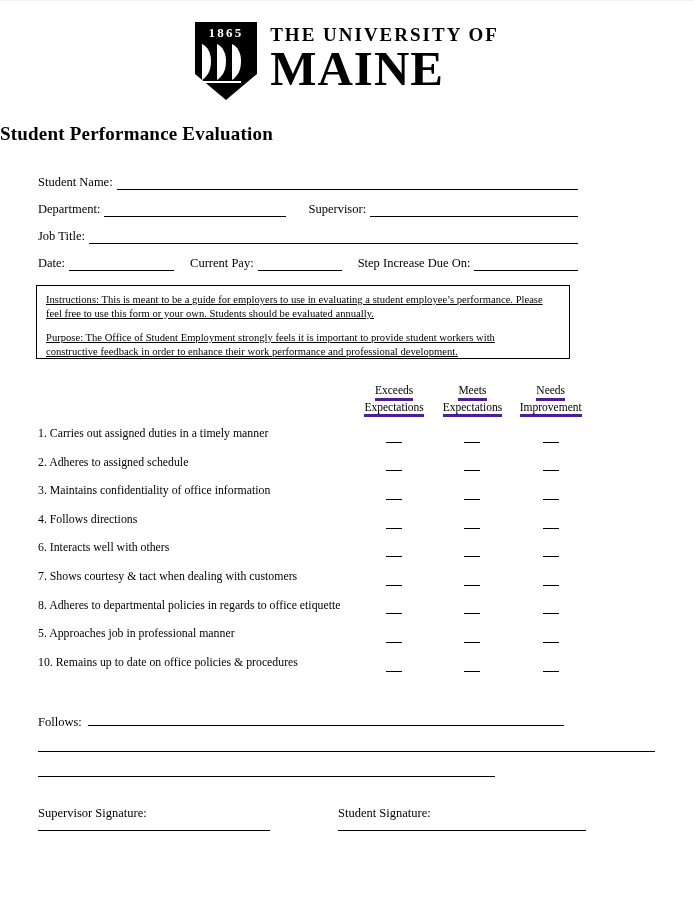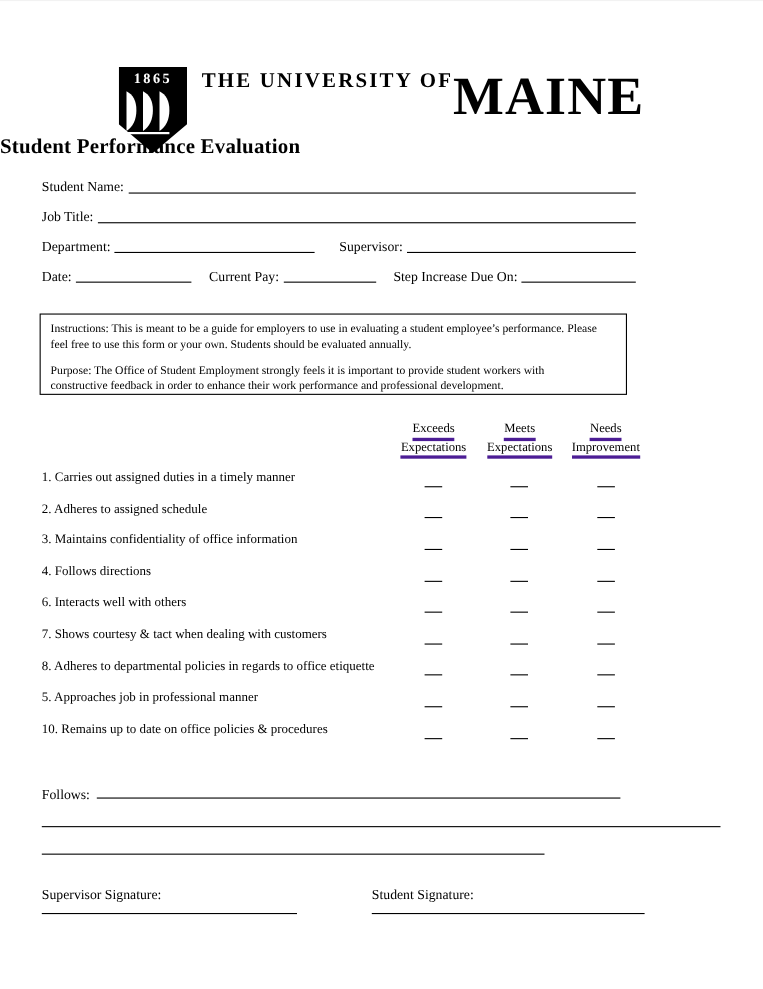--- a/index.html
+++ b/index.html
@@ -34,30 +34,30 @@
     left: 0;
     width: 694px;
     display: flex;
     justify-content: center;
     align-items: flex-start;
   }
   .logo-lockup {
     display: flex;
     align-items: flex-start;
     gap: 13px;
-    margin-top: 39px;
   }
   .shield {
     width: 62px;
     height: 78px;
     position: relative;
     flex: 0 0 auto;
   }
   .wordmark {
     display: flex;
+    flex-direction: column;
     align-items: flex-start;
     padding-top: 3px;
   }
   .wordmark-top {
     font-family: "Liberation Serif", "DejaVu Serif", serif;
     font-weight: bold;
     font-size: 19px;
     letter-spacing: 2.0px;
     line-height: 20px;
     white-space: nowrap;
@@ -85,21 +85,21 @@
   
   .fields {
     position: absolute;
     top: 163px;
     left: 38px;
     width: 540px;
     font-size: 12.5px;
   }
   .field-row {
     display: flex;
-    align-items: flex-start;
+    align-items: flex-end;
     height: 27px;
     white-space: nowrap;
   }
   .field-label {
     flex: 0 0 auto;
   }
   .rule {
     border-bottom: 1.1px solid #000;
     height: 12px;
     margin-left: 4px;
@@ -114,20 +114,21 @@
     position: absolute;
     top: 285px;
     left: 36px;
     width: 534px;
     height: 74px;
     border: 1.2px solid #000;
     box-sizing: border-box;
     padding: 7px 23px 0 9px;
     font-size: 10.6px;
     line-height: 13.6px;
+    text-decoration: underline;
   }
   .instructions-box p { margin: 0; }
   .instructions-box p + p { margin-top: 11px; }
 
   
   .rating-header {
     position: absolute;
     top: 384px;
     left: 355px;
     width: 235px;
@@ -261,29 +262,29 @@
   <div class="doc-title">Student Performance Evaluation</div>
 
   <div class="fields">
 
     <div class="field-row">
       <span class="field-label">Student Name:</span>
       <span class="rule grow"></span>
     </div>
 
     <div class="field-row">
-      <span class="field-label">Job Title:</span>
-      <span class="rule grow"></span>
-    </div>
-
-    <div class="field-row">
       <span class="field-label">Department:</span>
       <span class="rule" style="width:182px"></span>
       <span class="gap-md"></span>
       <span class="field-label">Supervisor:</span>
+      <span class="rule grow"></span>
+    </div>
+
+    <div class="field-row">
+      <span class="field-label">Job Title:</span>
       <span class="rule grow"></span>
     </div>
 
     <div class="field-row">
       <span class="field-label">Date:</span>
       <span class="rule" style="width:105px"></span>
       <span class="gap-sm"></span>
       <span class="field-label">Current Pay:</span>
       <span class="rule" style="width:84px"></span>
       <span class="gap-sm"></span>

